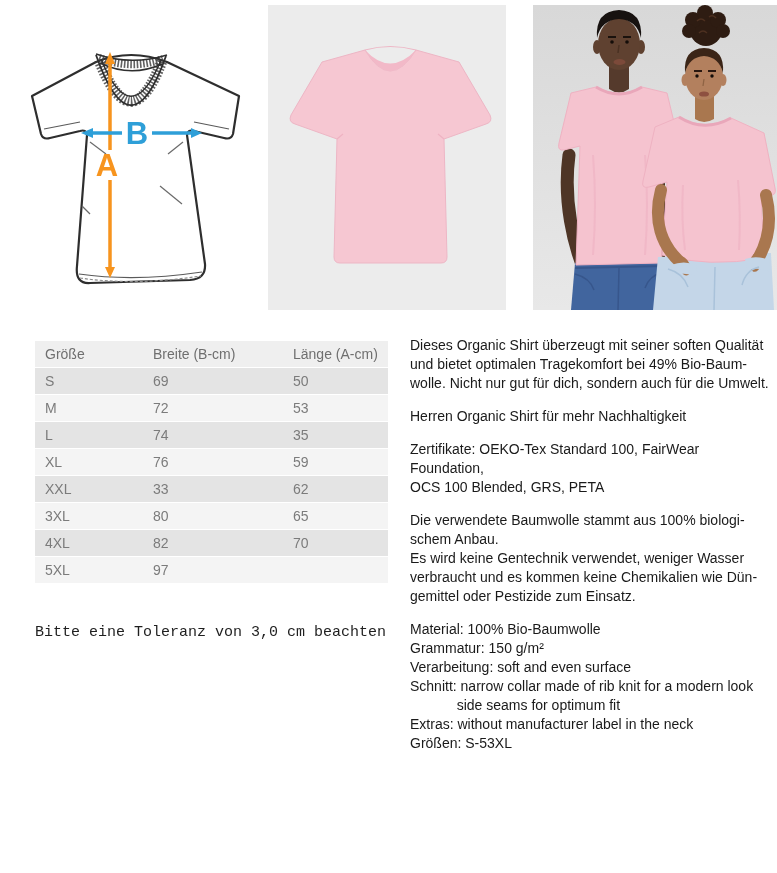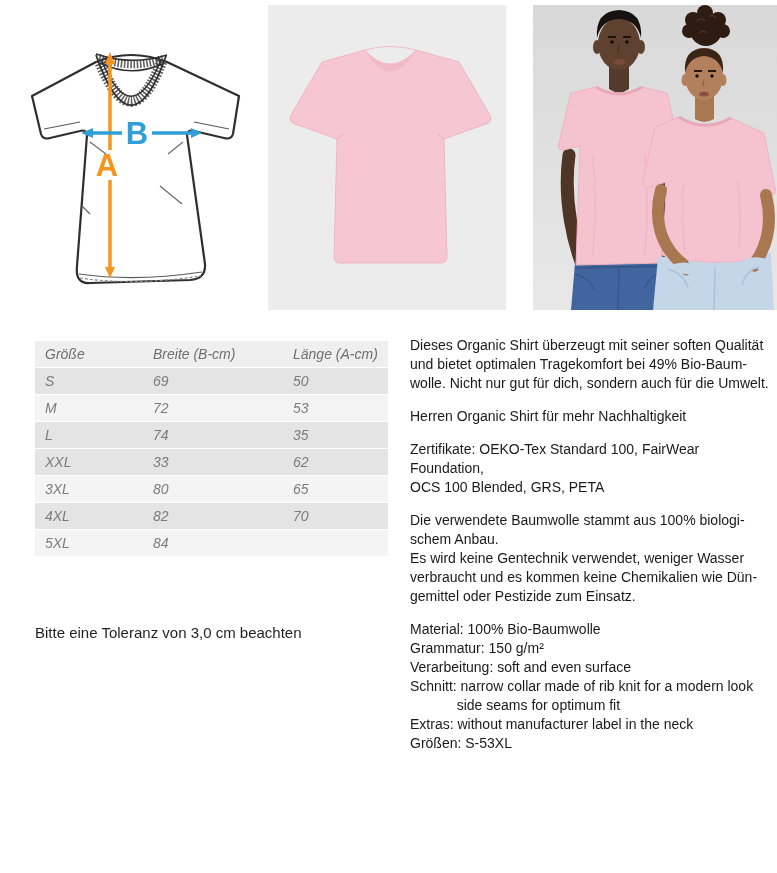--- a/index.html
+++ b/index.html
@@ -21,29 +21,29 @@
     color:var(--body-text);
   }
   .stage{position:absolute;inset:0;width:777px;height:873px;background:#fff;}
 
   
   .diagram-wrap{position:absolute;left:10px;top:38px;width:250px;height:262px;}
   .flat-panel{position:absolute;left:268px;top:5px;width:238px;height:305px;background:var(--panel-gray);}
   .models-panel{position:absolute;left:533px;top:5px;width:244px;height:305px;overflow:hidden;}
 
   
-  .size-table{position:absolute;left:35px;top:341px;width:353px;font-size:14px;color:var(--table-text);font-style:italic;}
+  .size-table{position:absolute;left:35px;top:341px;width:353px;font-size:14px;color:var(--table-text);}
   .size-table .tr{display:grid;grid-template-columns:108px 140px 105px;height:26px;line-height:26px;margin-bottom:1px;}
   .size-table .tr>div{padding-left:10px;overflow:hidden;white-space:nowrap;}
   .size-table .thead{background:var(--table-header-bg);color:#6F6F6F;}
   .size-table .row-dark{background:var(--table-row-dark);}
   .size-table .row-light{background:var(--table-row-light);}
 
   
-  .tolerance{position:absolute;left:35px;top:624px;font-size:15px;color:#1F1F1F;}
+  .tolerance{position:absolute;left:35px;top:624px;font-size:15px;color:#1F1F1F;font-family:Liberation Mono, monospace;}
 
   
   .description{position:absolute;left:410px;top:336px;width:362px;font-size:14px;line-height:19px;color:var(--body-text);}
   .description p{white-space:pre-wrap;margin:0 0 14px 0;}
 
   svg text{font-family:"Liberation Sans", sans-serif;}
 </style>
 </head>
 <body>
 
@@ -188,38 +188,43 @@
     <div class="tr row-light">
       <div>M</div>
       <div>72</div>
       <div>53</div>
     </div>
     <div class="tr row-dark">
       <div>L</div>
       <div>74</div>
       <div>35</div>
     </div>
+    <div class="tr row-light">
+      <div>XL</div>
+      <div>76</div>
+      <div>59</div>
+    </div>
     <div class="tr row-dark">
       <div>XXL</div>
       <div>33</div>
       <div>62</div>
     </div>
     <div class="tr row-light">
       <div>3XL</div>
       <div>80</div>
       <div>65</div>
     </div>
     <div class="tr row-dark">
       <div>4XL</div>
       <div>82</div>
       <div>70</div>
     </div>
     <div class="tr row-light">
       <div>5XL</div>
-      <div>84</div>
+      <div>97</div>
     </div>
   </div>
 
   <div class="tolerance">Bitte eine Toleranz von 3,0 cm beachten</div>
 
   <div class="description">
     <p>Dieses Organic Shirt überzeugt mit seiner soften Qualität
 und bietet optimalen Tragekomfort bei 49% Bio-Baum-
 wolle. Nicht nur gut für dich, sondern auch für die Umwelt.</p>
     <p>Herren Organic Shirt für mehr Nachhaltigkeit</p>

